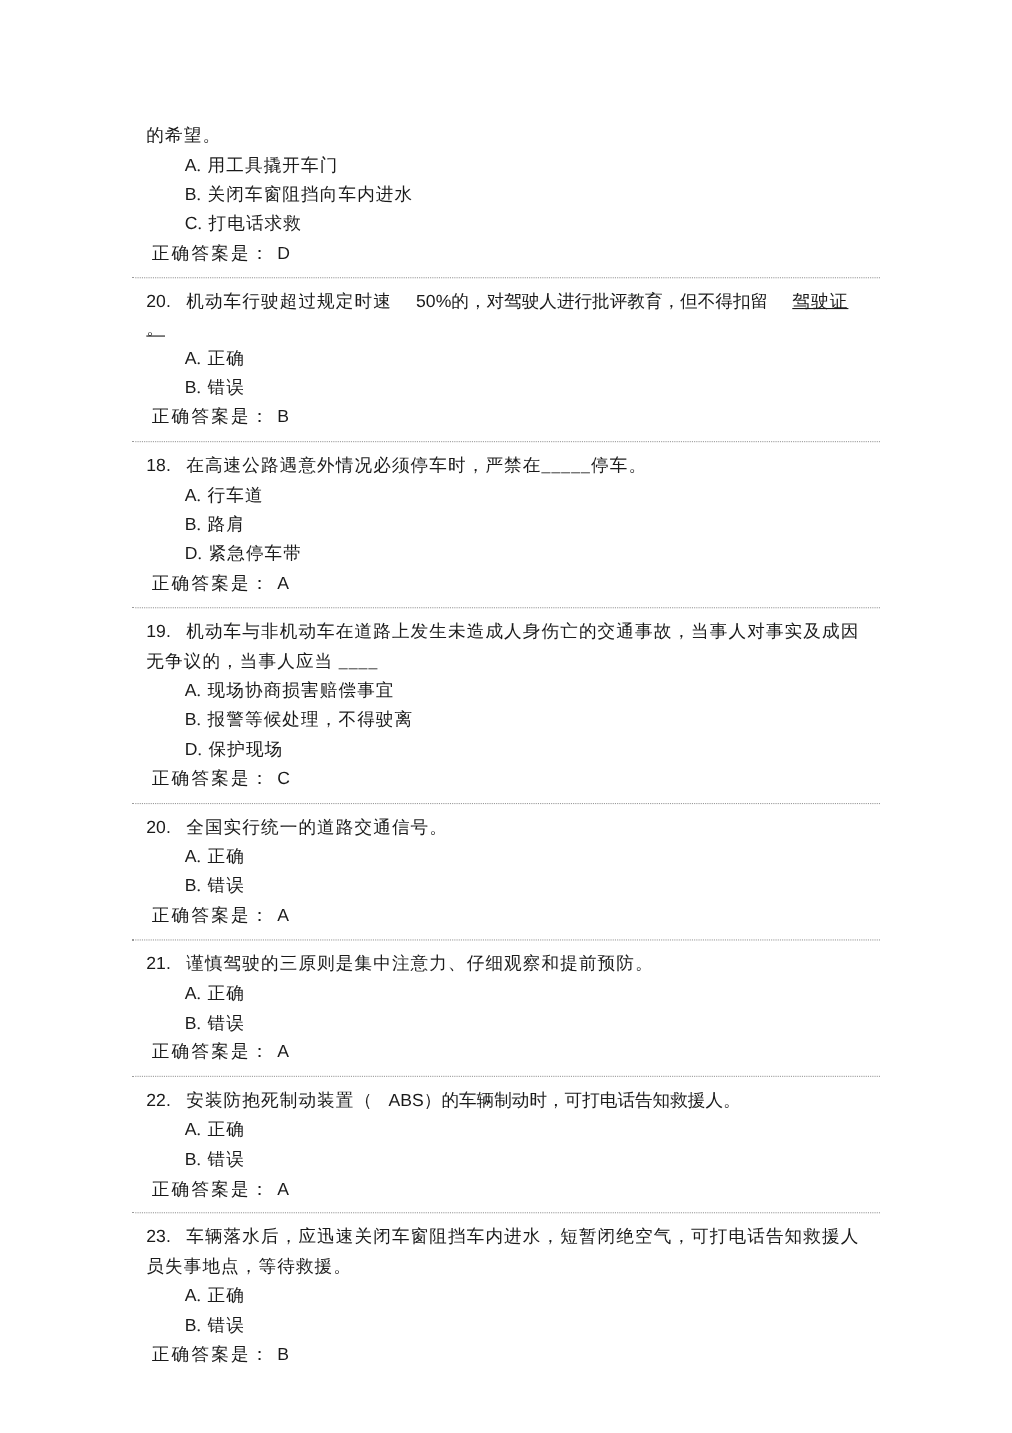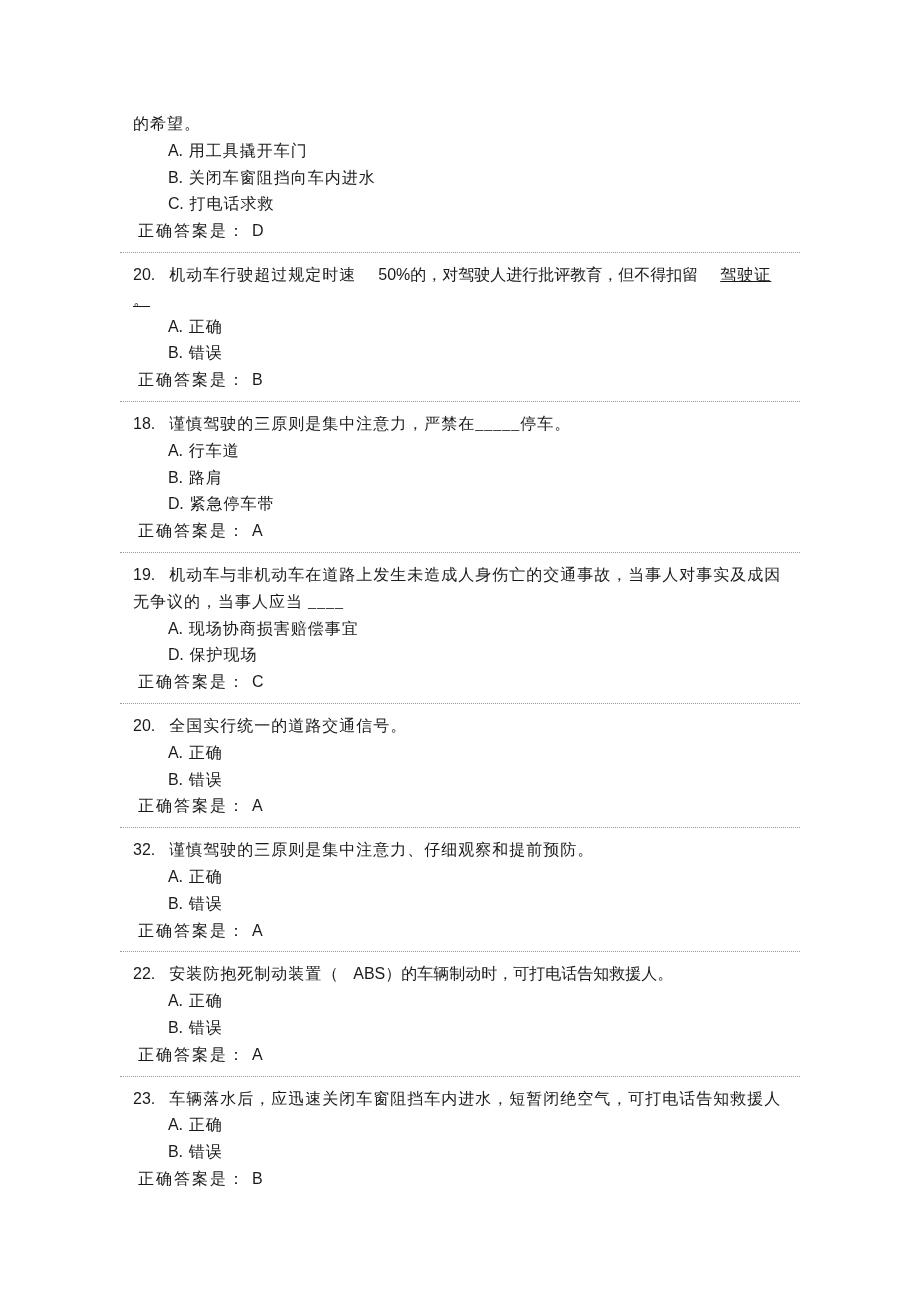--- a/index.html
+++ b/index.html
@@ -68,61 +68,63 @@
     <div class="q-line">
       <span class="num">20.</span><span class="gap-m"></span><span>机动车行驶超过规定时速</span><span class="gap-s"></span><span class="latin">50%的，对驾驶人进行批评教育，但不得扣留</span><span class="gap-s"></span><span class="underline">驾驶证 。</span>
     </div>
     <div class="opt-line"><span class="latin">A</span>. <span>正确</span></div>
     <div class="opt-line"><span class="latin">B</span>. <span>错误</span></div>
     <div class="ans-line"><span>正确答案是：</span> <span class="latin">B</span></div>
   </div>
   <hr class="sep">
 
   <div class="q-block">
-    <div class="q-line"><span class="num">18.</span><span class="gap-m"></span><span>谨慎驾驶的三原则是集中注意力，严禁在_____停车。</span></div>
+    <div class="q-line"><span class="num">18.</span><span class="gap-m"></span><span>在高速公路遇意外情况必须停车时，严禁在_____停车。</span></div>
     <div class="opt-line"><span class="latin">A</span>. <span>行车道</span></div>
     <div class="opt-line"><span class="latin">B</span>. <span>路肩</span></div>
     <div class="opt-line"><span class="latin">D</span>. <span>紧急停车带</span></div>
     <div class="ans-line"><span>正确答案是：</span> <span class="latin">A</span></div>
   </div>
   <hr class="sep">
 
   <div class="q-block">
     <div class="q-line"><span class="num">19.</span><span class="gap-m"></span><span>机动车与非机动车在道路上发生未造成人身伤亡的交通事故，当事人对事实及成因</span></div>
     <div class="q-line">无争议的，当事人应当 ____</div>
     <div class="opt-line"><span class="latin">A</span>. <span>现场协商损害赔偿事宜</span></div>
+    <div class="opt-line"><span class="latin">B</span>. <span>报警等候处理，不得驶离</span></div>
     <div class="opt-line"><span class="latin">D</span>. <span>保护现场</span></div>
     <div class="ans-line"><span>正确答案是：</span> <span class="latin">C</span></div>
   </div>
   <hr class="sep">
 
   <div class="q-block">
     <div class="q-line"><span class="num">20.</span><span class="gap-m"></span><span>全国实行统一的道路交通信号。</span></div>
     <div class="opt-line"><span class="latin">A</span>. <span>正确</span></div>
     <div class="opt-line"><span class="latin">B</span>. <span>错误</span></div>
     <div class="ans-line"><span>正确答案是：</span> <span class="latin">A</span></div>
   </div>
   <hr class="sep">
 
   <div class="q-block">
-    <div class="q-line"><span class="num">32.</span><span class="gap-m"></span><span>谨慎驾驶的三原则是集中注意力、仔细观察和提前预防。</span></div>
+    <div class="q-line"><span class="num">21.</span><span class="gap-m"></span><span>谨慎驾驶的三原则是集中注意力、仔细观察和提前预防。</span></div>
     <div class="opt-line"><span class="latin">A</span>. <span>正确</span></div>
     <div class="opt-line"><span class="latin">B</span>. <span>错误</span></div>
     <div class="ans-line"><span>正确答案是：</span> <span class="latin">A</span></div>
   </div>
   <hr class="sep">
 
   <div class="q-block">
     <div class="q-line"><span class="num">22.</span><span class="gap-m"></span><span>安装防抱死制动装置（</span><span class="gap-m"></span><span class="latin">ABS）的车辆制动时，可打电话告知救援人。</span></div>
     <div class="opt-line"><span class="latin">A</span>. <span>正确</span></div>
     <div class="opt-line"><span class="latin">B</span>. <span>错误</span></div>
     <div class="ans-line"><span>正确答案是：</span> <span class="latin">A</span></div>
   </div>
   <hr class="sep">
 
   <div class="q-block">
     <div class="q-line"><span class="num">23.</span><span class="gap-m"></span><span>车辆落水后，应迅速关闭车窗阻挡车内进水，短暂闭绝空气，可打电话告知救援人</span></div>
+    <div class="q-line">员失事地点，等待救援。</div>
     <div class="opt-line"><span class="latin">A</span>. <span>正确</span></div>
     <div class="opt-line"><span class="latin">B</span>. <span>错误</span></div>
     <div class="ans-line"><span>正确答案是：</span> <span class="latin">B</span></div>
   </div>
 
 </div>
 
 </body></html>

